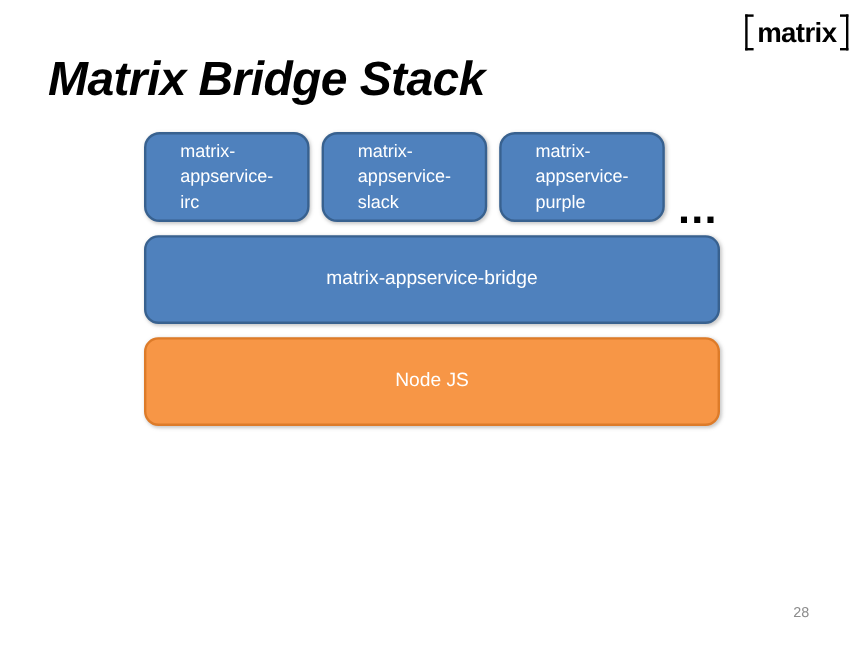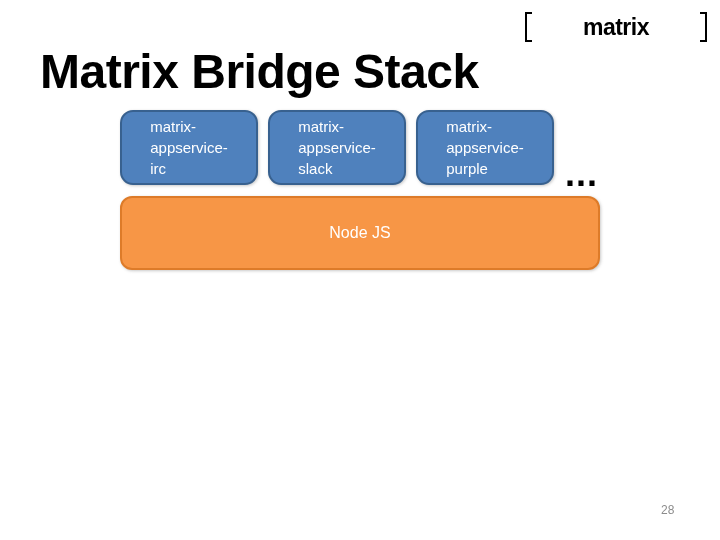--- a/index.html
+++ b/index.html
@@ -11,36 +11,36 @@
     overflow: hidden;
     font-family: "Liberation Sans", sans-serif;
   }
 
   
   .title {
     position: absolute;
     left: 40px;
     top: 44px;
     margin: 0;
-    font-size: 48px;
+    font-size: 40px;
     font-weight: bold;
     letter-spacing: -0.5px;
     color: var(--title-color, #000000);
     white-space: nowrap;
+    font-style: italic;
   }
 
   
   .logo {
     position: absolute;
     top: 11px;
     right: 13px;
     display: flex;
     align-items: center;
     height: 32px;
-    gap: 48px;
   }
   .logo .bracket {
     width: 7px;
     height: 30px;
     box-sizing: border-box;
     border-top: 2px solid #000;
     border-bottom: 2px solid #000;
   }
   .logo .bracket.left  { border-left: 2px solid #000; }
   .logo .bracket.right { border-right: 2px solid #000; }
@@ -136,19 +136,20 @@
 irc</div>
       <div class="box small">matrix-
 appservice-
 slack</div>
       <div class="box small">matrix-
 appservice-
 purple</div>
       <span class="ellipsis">...</span>
     </div>
 
+    <div class="box layer">matrix-appservice-bridge</div>
     <div class="box layer orange">Node JS</div>
 
   </div>
 
   <div class="page-number">28</div>
 
 </div>
 
 </body></html>

